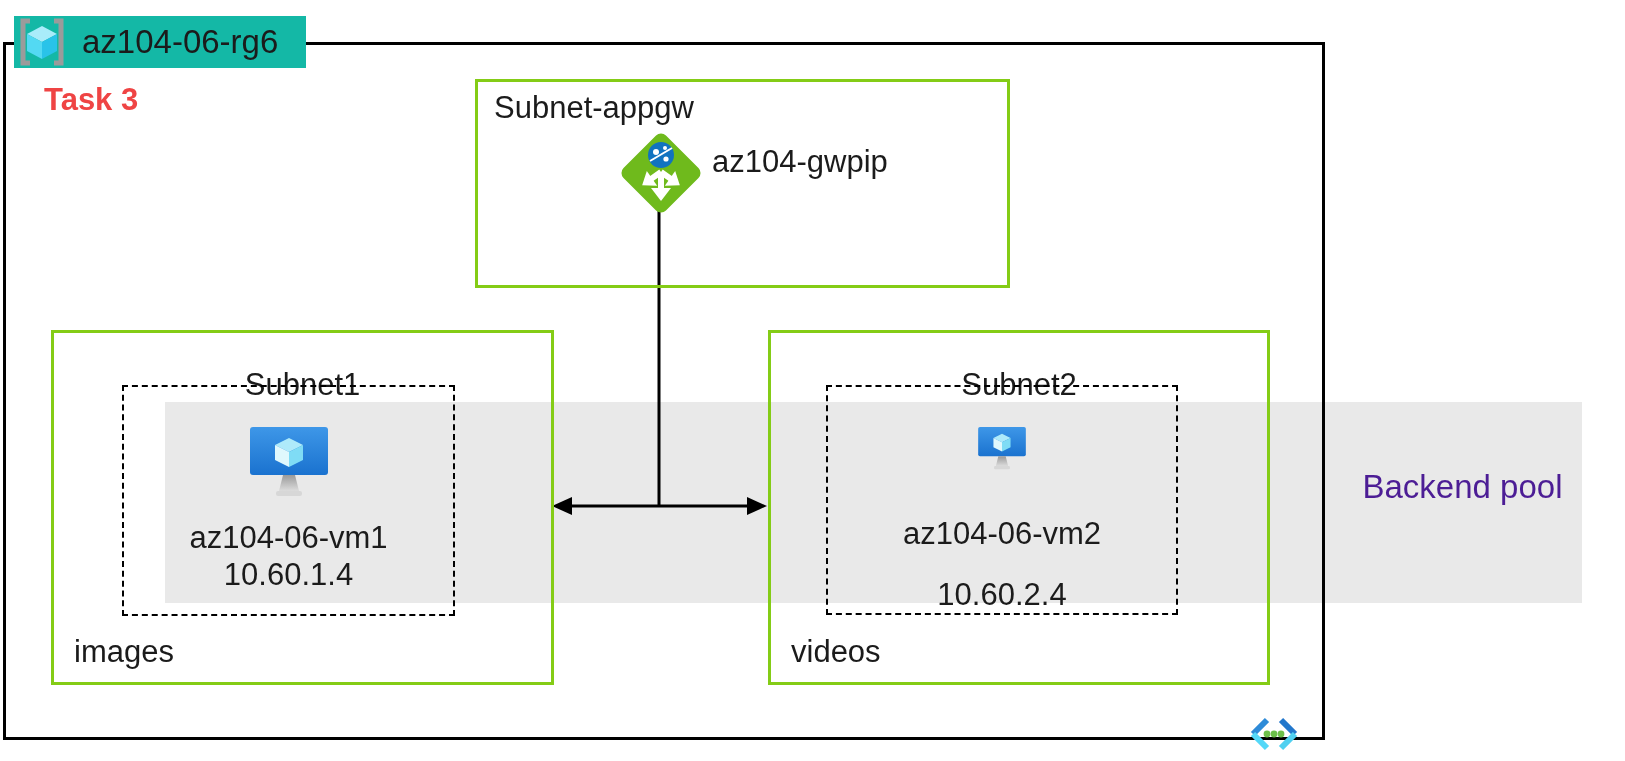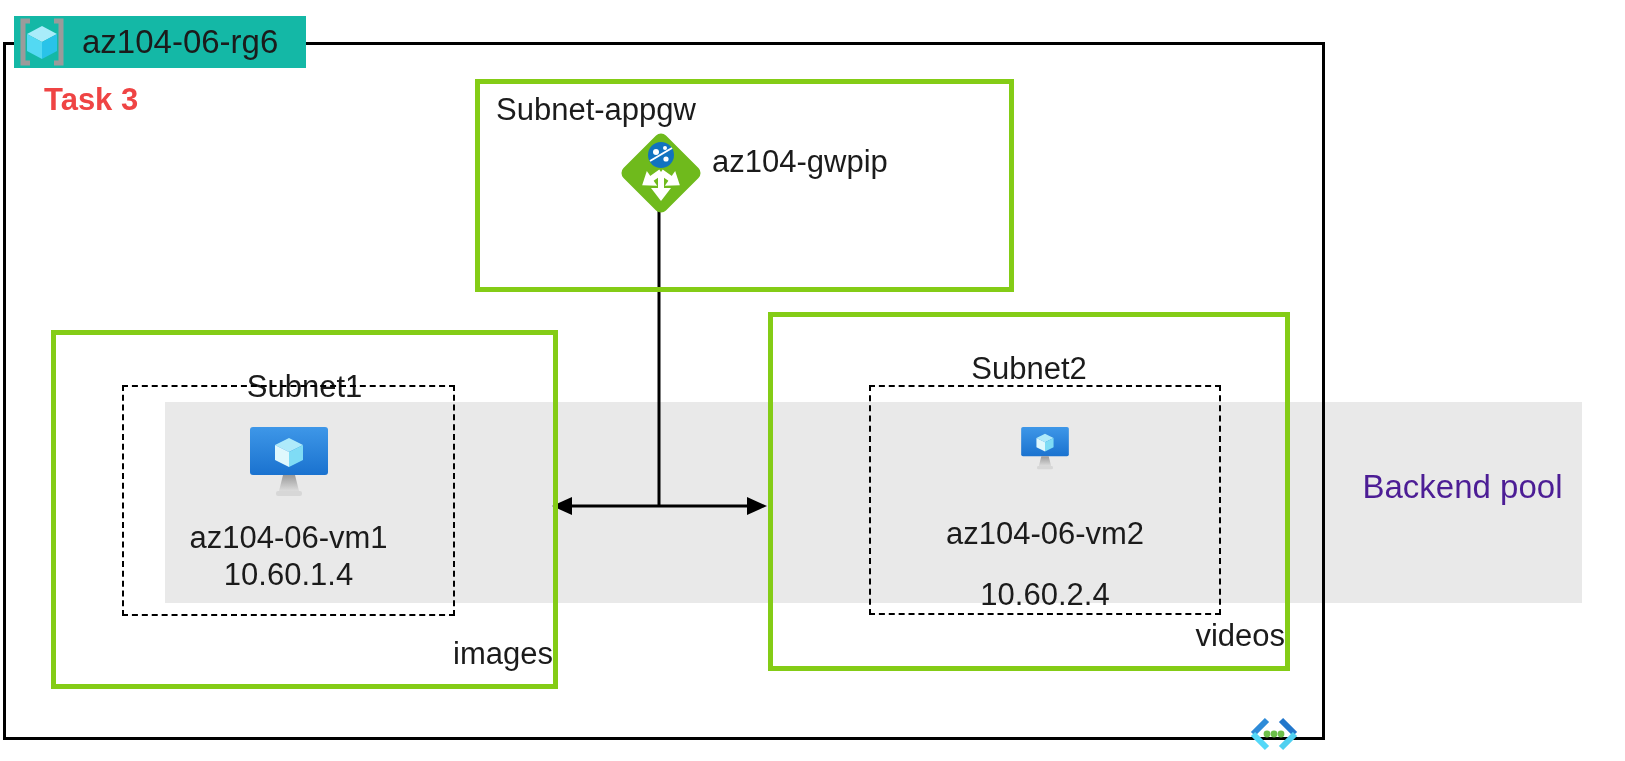--- a/index.html
+++ b/index.html
@@ -36,34 +36,34 @@
     background:#14b8a6;z-index:5;
     display:flex;align-items:center;gap:16px;padding-left:4px;
   }
   .rg-name{font-size:33px;white-space:nowrap;}
   .task-label{
     left:44px;top:82px;z-index:6;
     font-size:31px;font-weight:bold;color:#ef4444;
   }
 
   
-  .solid-box{border:5px solid #84cc16;background:transparent;z-index:3;}
+  .solid-box{border:3px solid #84cc16;background:transparent;z-index:3;}
   .appgw-box{left:475px;top:79px;width:529px;height:203px;}
   .subnet1-box{left:51px;top:330px;width:497px;height:349px;}
-  .subnet2-box{left:768px;top:312px;width:496px;height:349px;padding-left:16px;}
+  .subnet2-box{left:768px;top:330px;width:496px;height:349px;}
   .box-title-tl{position:absolute;left:16px;top:8px;font-size:31px;}
   .box-title-center{position:absolute;left:0;right:0;top:6px;text-align:center;font-size:31px;margin-top:28px;}
-  .box-footer-center{position:absolute;left:0;right:0;bottom:12px;text-align:right;font-size:31px;margin-left:20px;}
+  .box-footer-center{position:absolute;left:0;right:0;bottom:12px;text-align:left;font-size:31px;margin-left:20px;}
 
   .dashed-box{
     border:2px dashed #000;background:transparent;z-index:4;
     display:flex;flex-direction:column;align-items:center;
   }
   .dashed1{left:122px;top:385px;width:329px;height:227px;}
-  .dashed2{left:869px;top:385px;width:348px;height:226px;gap:24px;}
+  .dashed2{left:826px;top:385px;width:348px;height:226px;gap:24px;}
 
   .vm-icon{margin-top:40px;}
   .vm-name{margin-top:20px;font-size:31px;line-height:37px;text-align:center;}
   .vm-ip{font-size:31px;line-height:37px;}
 
   
   .appgw-icon{left:616px;top:128px;z-index:5;}
   .appgw-labels{left:712px;top:142px;z-index:5;font-size:31px;line-height:39px;white-space:nowrap;}
 
   .vnet-icon{left:1243px;top:712px;z-index:6;}

